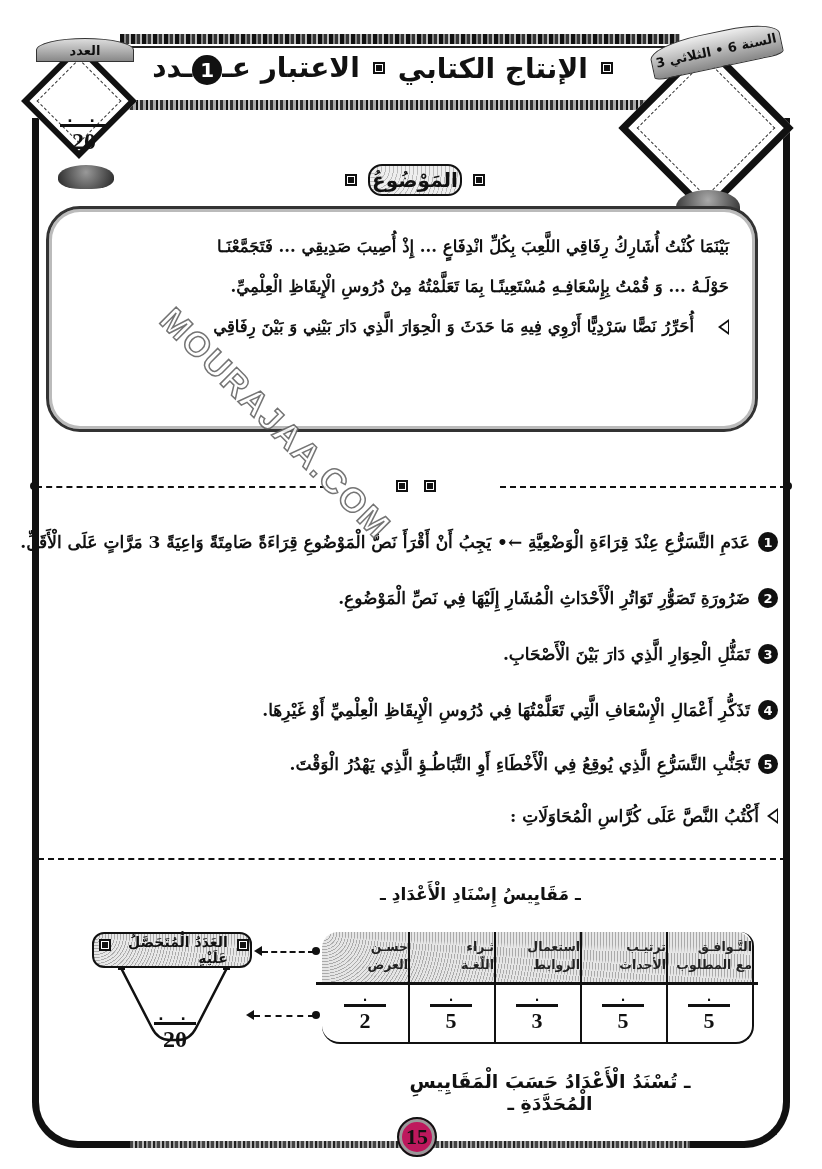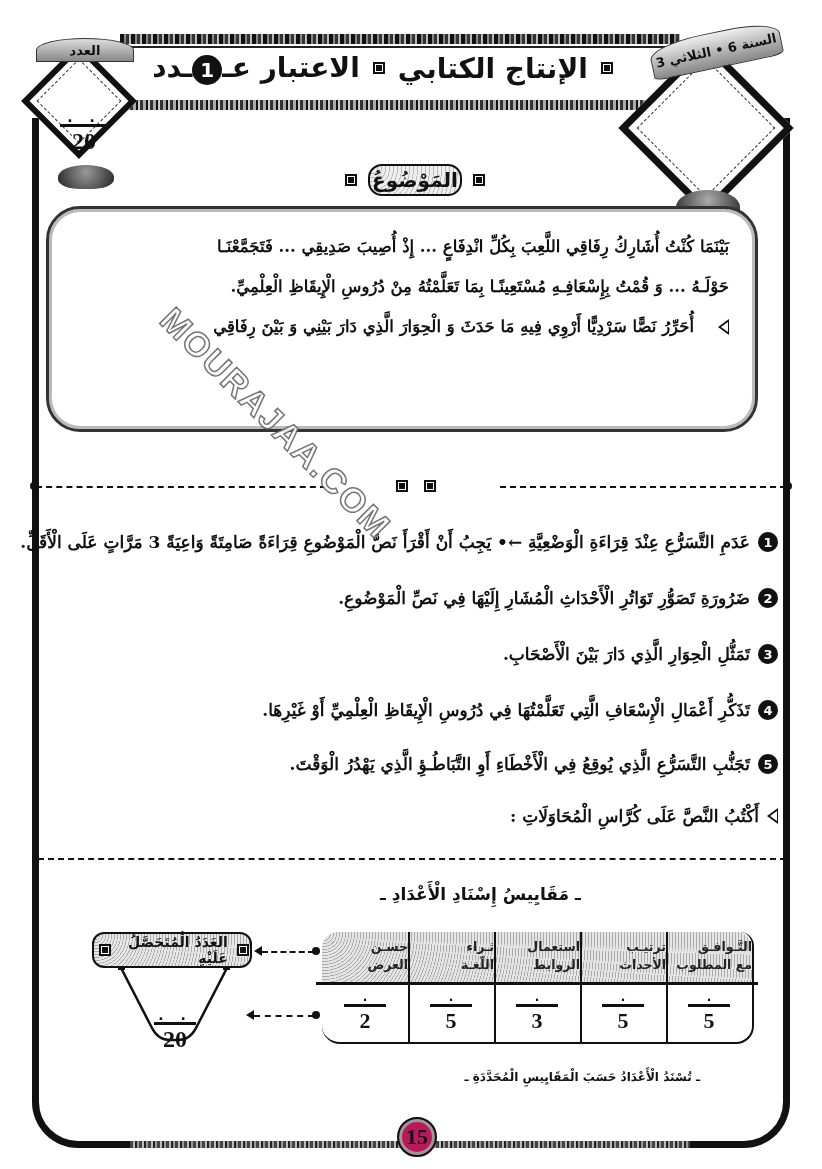--- a/index.html
+++ b/index.html
@@ -96,29 +96,29 @@
   .crit-col { position:absolute; top:0; height:112px; width:86px; }
   .crit-vline { position:absolute; top:0; bottom:0; width:2px; background:#111; }
   .crit-label { position:absolute; top:6px; left:0; right:0; direction:rtl; font-size:12.5px;
          line-height:18px; font-weight:bold; color:#222; }
   .crit-frac { position:absolute; top:60px; left:18px; width:50px; text-align:center; }
   .crit-frac .frac-dots { font-size:12px; letter-spacing:0; }
   .crit-frac .frac-den { font-size:22px; }
 
   
   .total-head { position:absolute; left:92px; top:932px; width:160px; height:36px; box-sizing:border-box;
-         border:2px solid #111; border-radius:12px; display:flex; align-items:center; justify-content:center; gap:4px;
+         border:2px solid #111; border-radius:12px; display:flex; align-items:flex-start; justify-content:center; gap:4px;
          background:repeating-radial-gradient(circle at 2px 2px,#aaa 0 0.7px,#e8e8e8 1px 3px);
          direction:rtl; font-weight:bold; font-size:14px; }
   .funnel { position:absolute; left:118px; top:966px; width:112px; height:76px; }
   .total-frac { position:absolute; left:150px; top:1010px; width:50px; text-align:center; }
   .arrow-dash { position:absolute; border-top:2px dashed #111; height:0; }
   .arrow-head { position:absolute; width:0; height:0; border-top:5px solid transparent; border-bottom:5px solid transparent; border-right:8px solid #111; }
 
-  .footnote { position:absolute; left:400px; top:1070px; width:300px; text-align:right; direction:rtl; font-weight:bold; font-size:12px; }
+  .footnote { position:absolute; left:400px; top:1070px; width:300px; text-align:center; direction:rtl; font-weight:bold; font-size:19px; }
   .page-num { position:absolute; left:397px; top:1117px; width:36px; height:36px; border-radius:50%;
          border:2px solid #111; background:#be185d; box-shadow:inset 0 0 0 3px #999;
          display:flex; align-items:center; justify-content:center; font-family:"Liberation Serif", serif; font-weight:bold; font-size:22px; }
 
   .watermark { position:absolute; left:180px; top:300px; width:300px; height:40px; transform:rotate(45deg);
          transform-origin:0 0; font-family:"Liberation Sans", sans-serif; font-weight:bold; font-size:34px; letter-spacing:2px;
          color:#fff; -webkit-text-stroke:1.5px #666; opacity:0.9; pointer-events:none; }
 </style>
 </head>
 <body>

